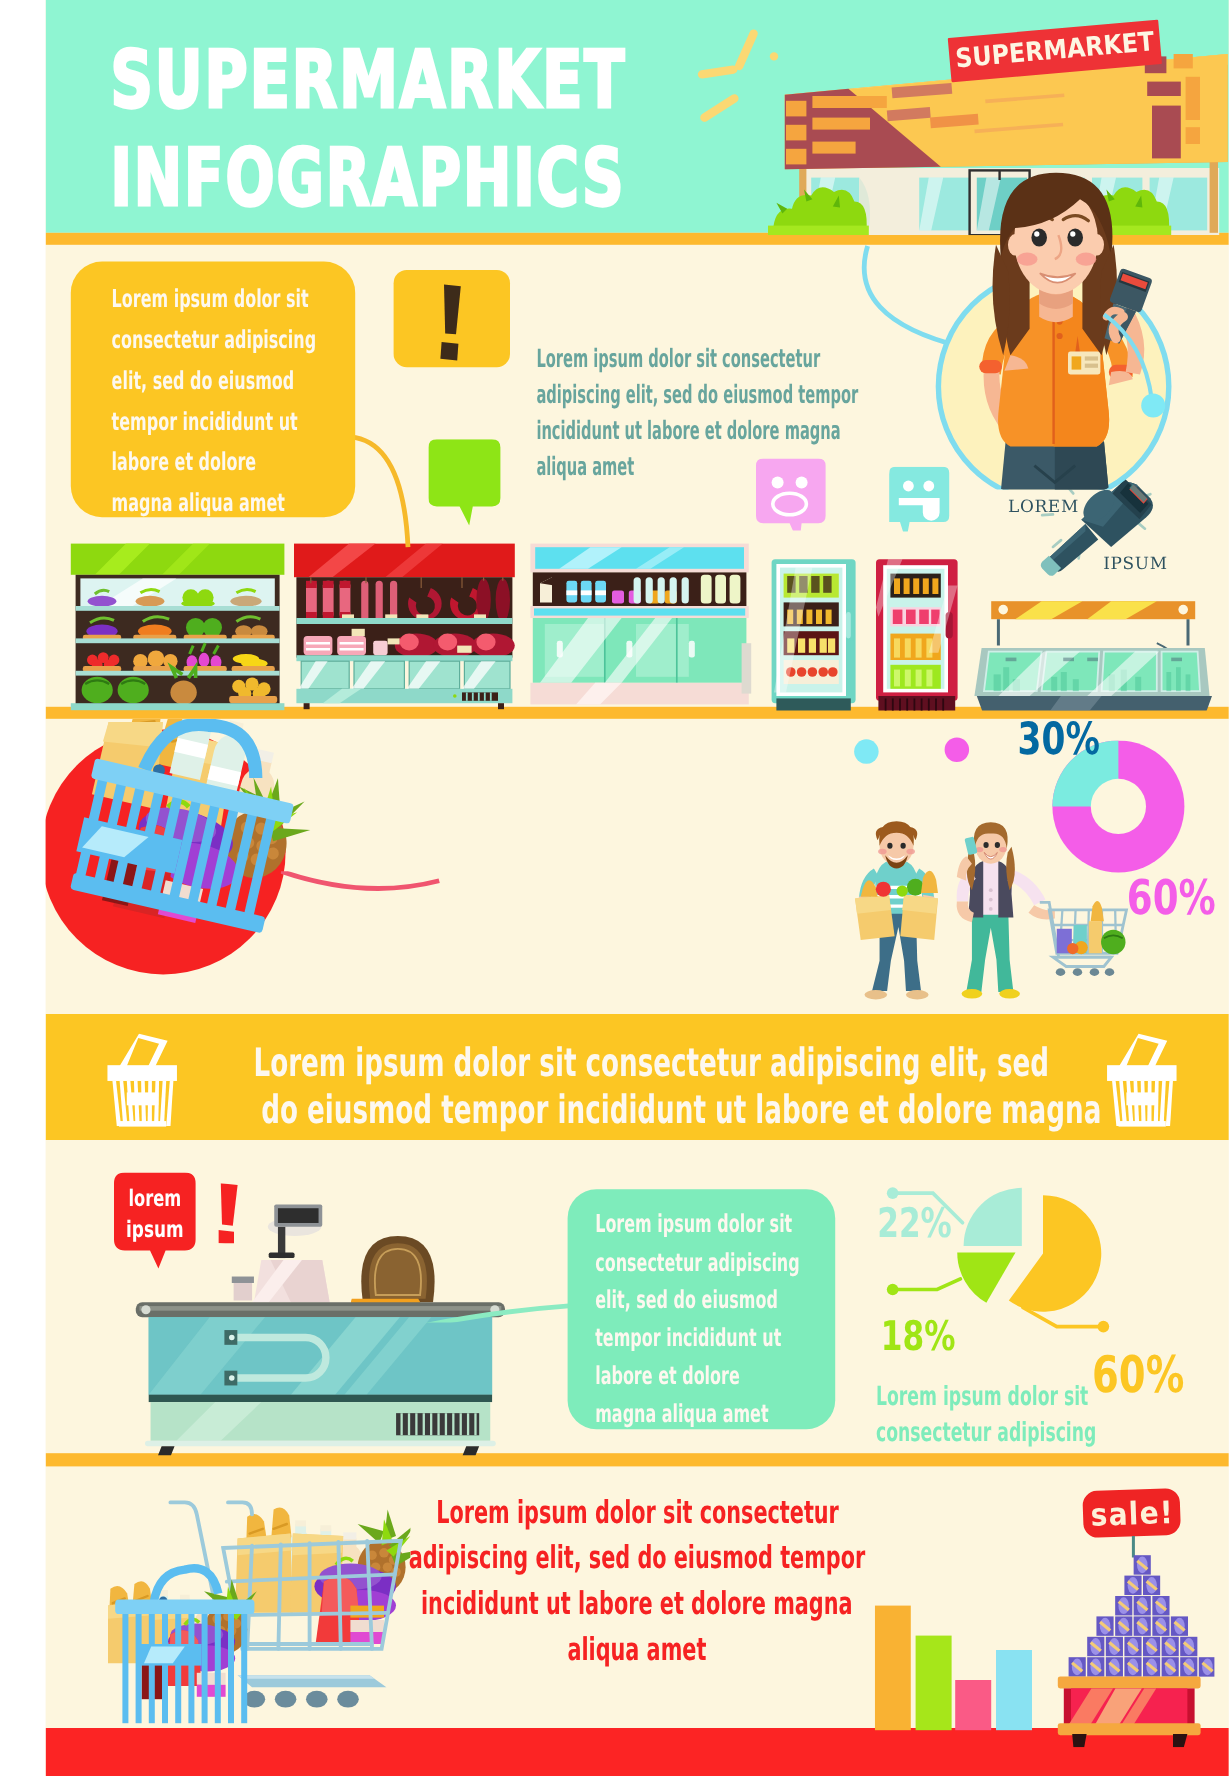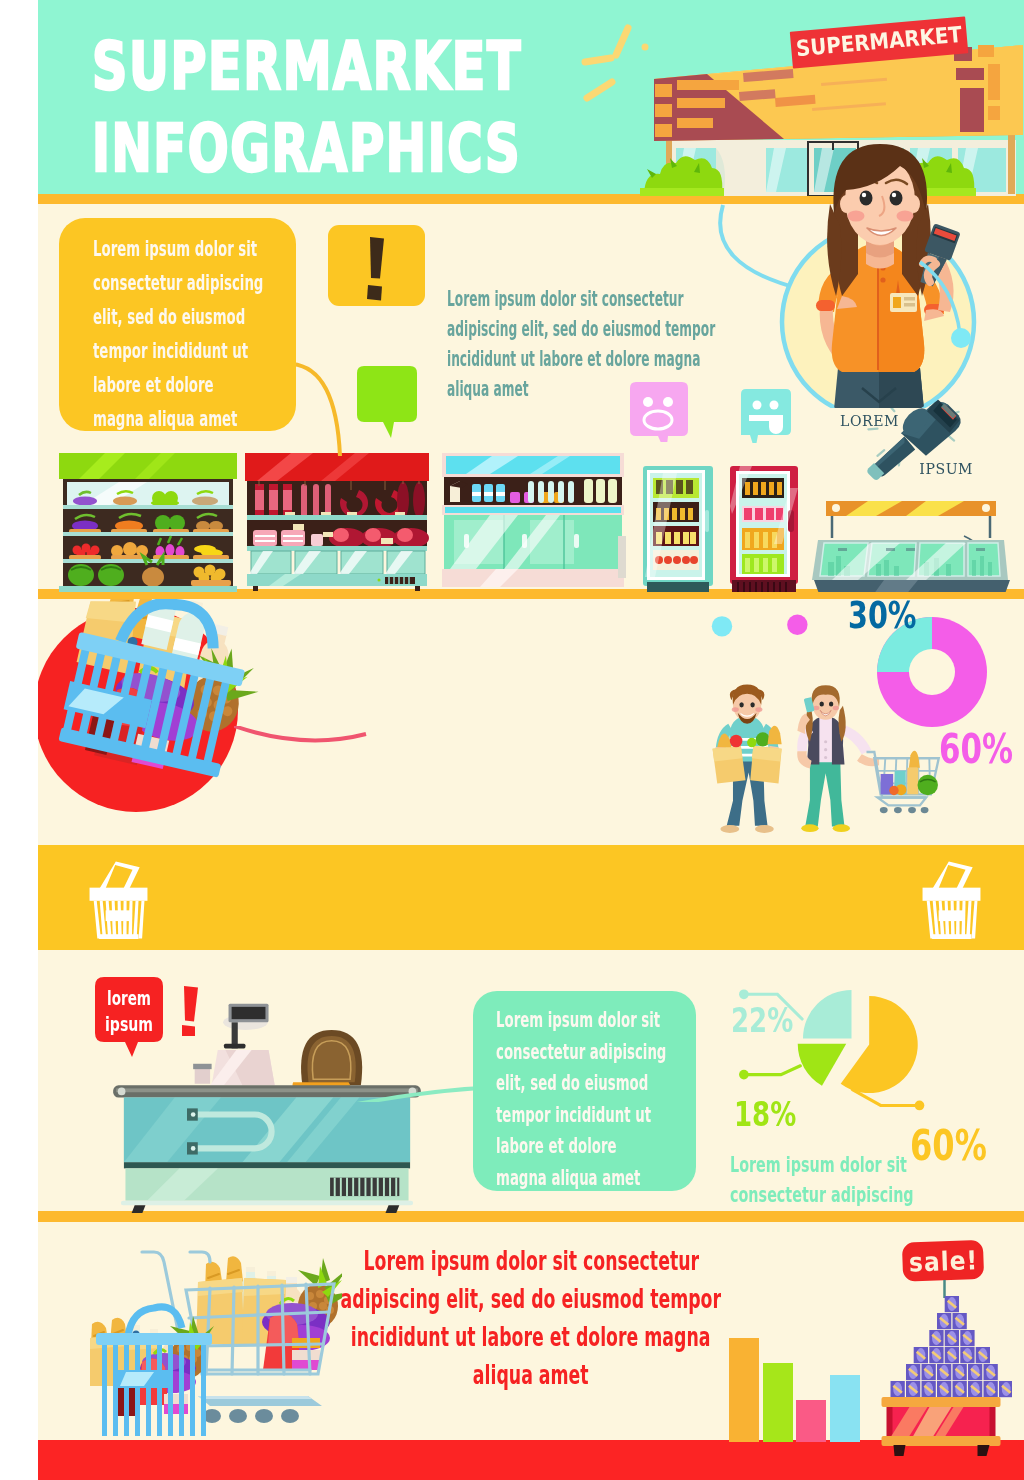--- a/index.html
+++ b/index.html
@@ -537,20 +537,25 @@
       <path d="M40 70 l5 0 l3 63 l-6 0 z"></path>
       <path d="M50 70 l5 0 l2 63 l-6 0 z"></path>
       <path d="M60 70 l5 0 l0 63 l-6 0 z"></path>
       <path d="M70 70 l5 0 l-1 63 l-6 0 z"></path>
       <path d="M80 70 l5 0 l-3 63 l-6 0 z"></path>
       <path d="M90 70 l5 0 l-4 63 l-6 0 z"></path>
       <rect x="19" y="126" width="66" height="8"></rect>
       <rect x="30" y="86" width="44" height="18"></rect>
     </g>
   </svg>
+  <div class="abs" style="left:58px;top:867px;width:730px;text-align:center;color:#fdf8ef;
+              font-size:32.7px;font-weight:bold;line-height:39px;white-space:nowrap;">
+    <div style="line-height:39px;"><span style="display:inline-block;transform:scaleX(0.742);transform-origin:center;">Lorem ipsum dolor sit consectetur adipiscing elit, sed</span></div>
+    <div style="line-height:39px;"><span style="display:inline-block;transform:scaleX(0.742);transform-origin:center;">do eiusmod tempor incididunt ut labore et dolore magna</span></div>
+  </div>
 
   <div class="abs" style="left:-4px;top:599px;width:250px;height:232px;overflow:hidden;">
     <svg width="250" height="232" viewBox="0 0 250 232">
       <circle cx="102" cy="111" r="102" fill="#f62222"></circle>
       <g transform="rotate(13 112 118) translate(8,-20)">
 
         <g>
           <path d="M44 -10 q12 -6 18 6 l8 68 l-28 0 z" fill="#f1b63f"></path>
           <g stroke="#d99a24" stroke-width="2.2" stroke-linecap="round">
             <line x1="46" y1="10" x2="59" y2="5"></line>

